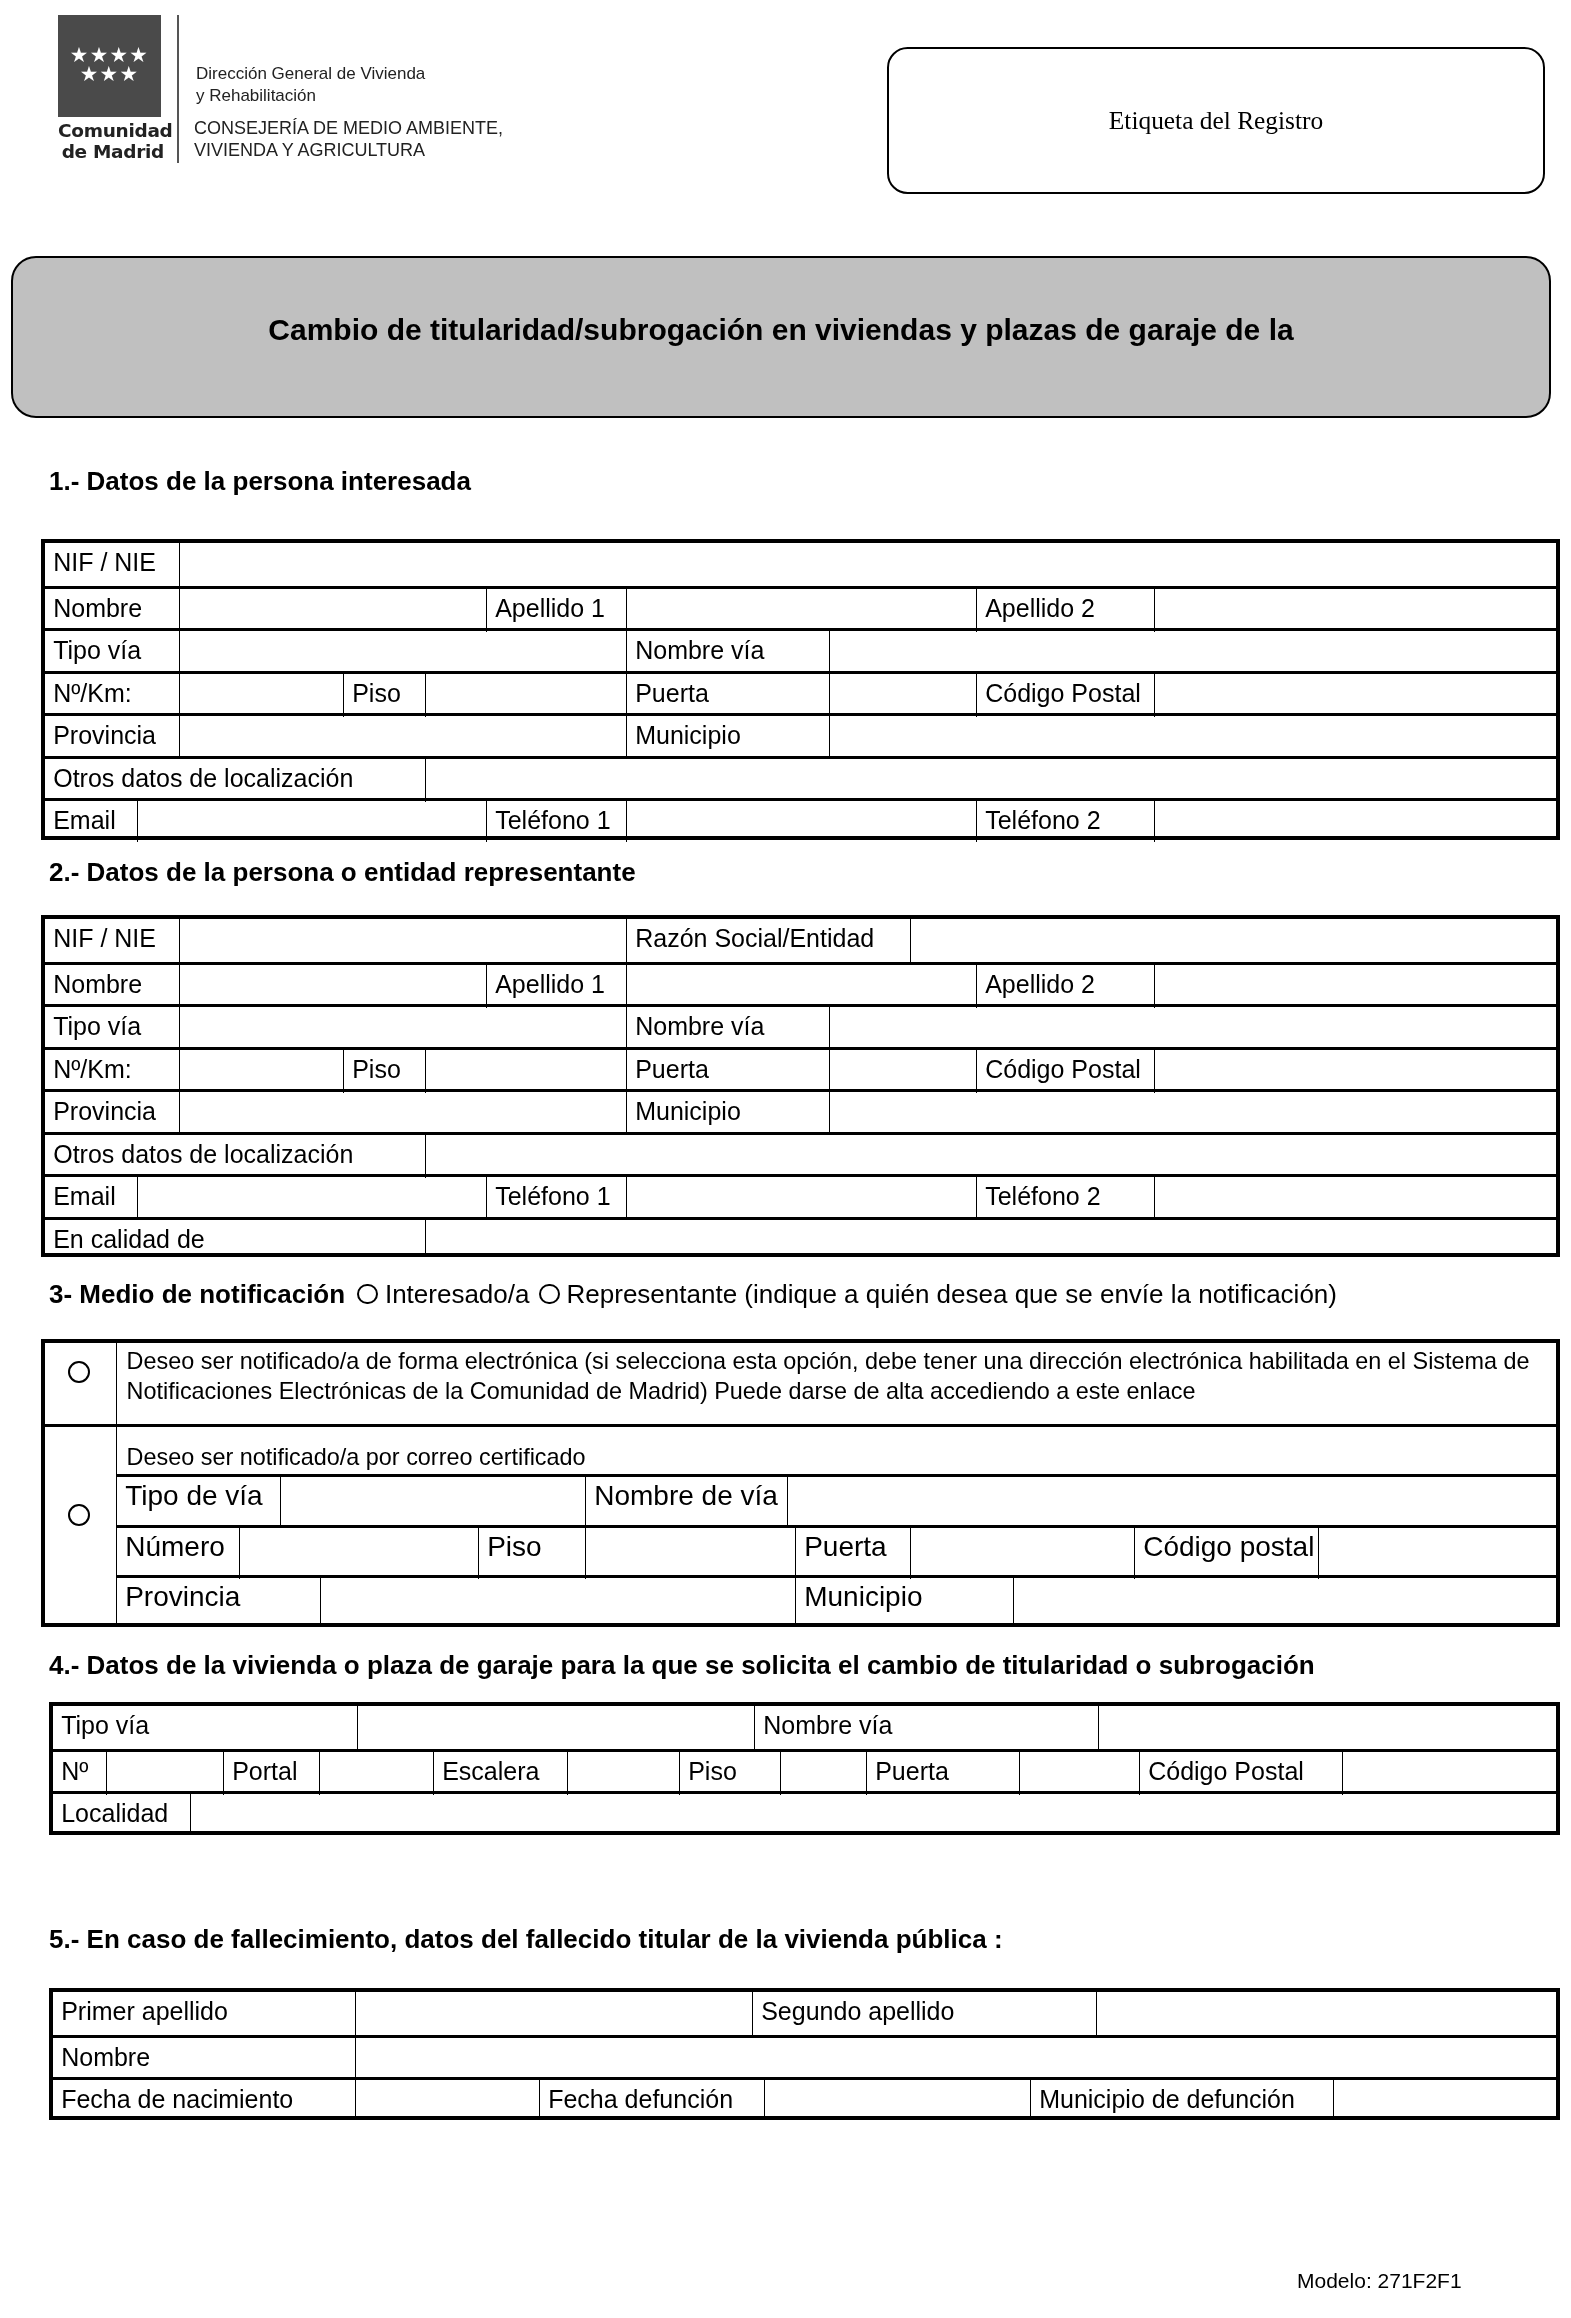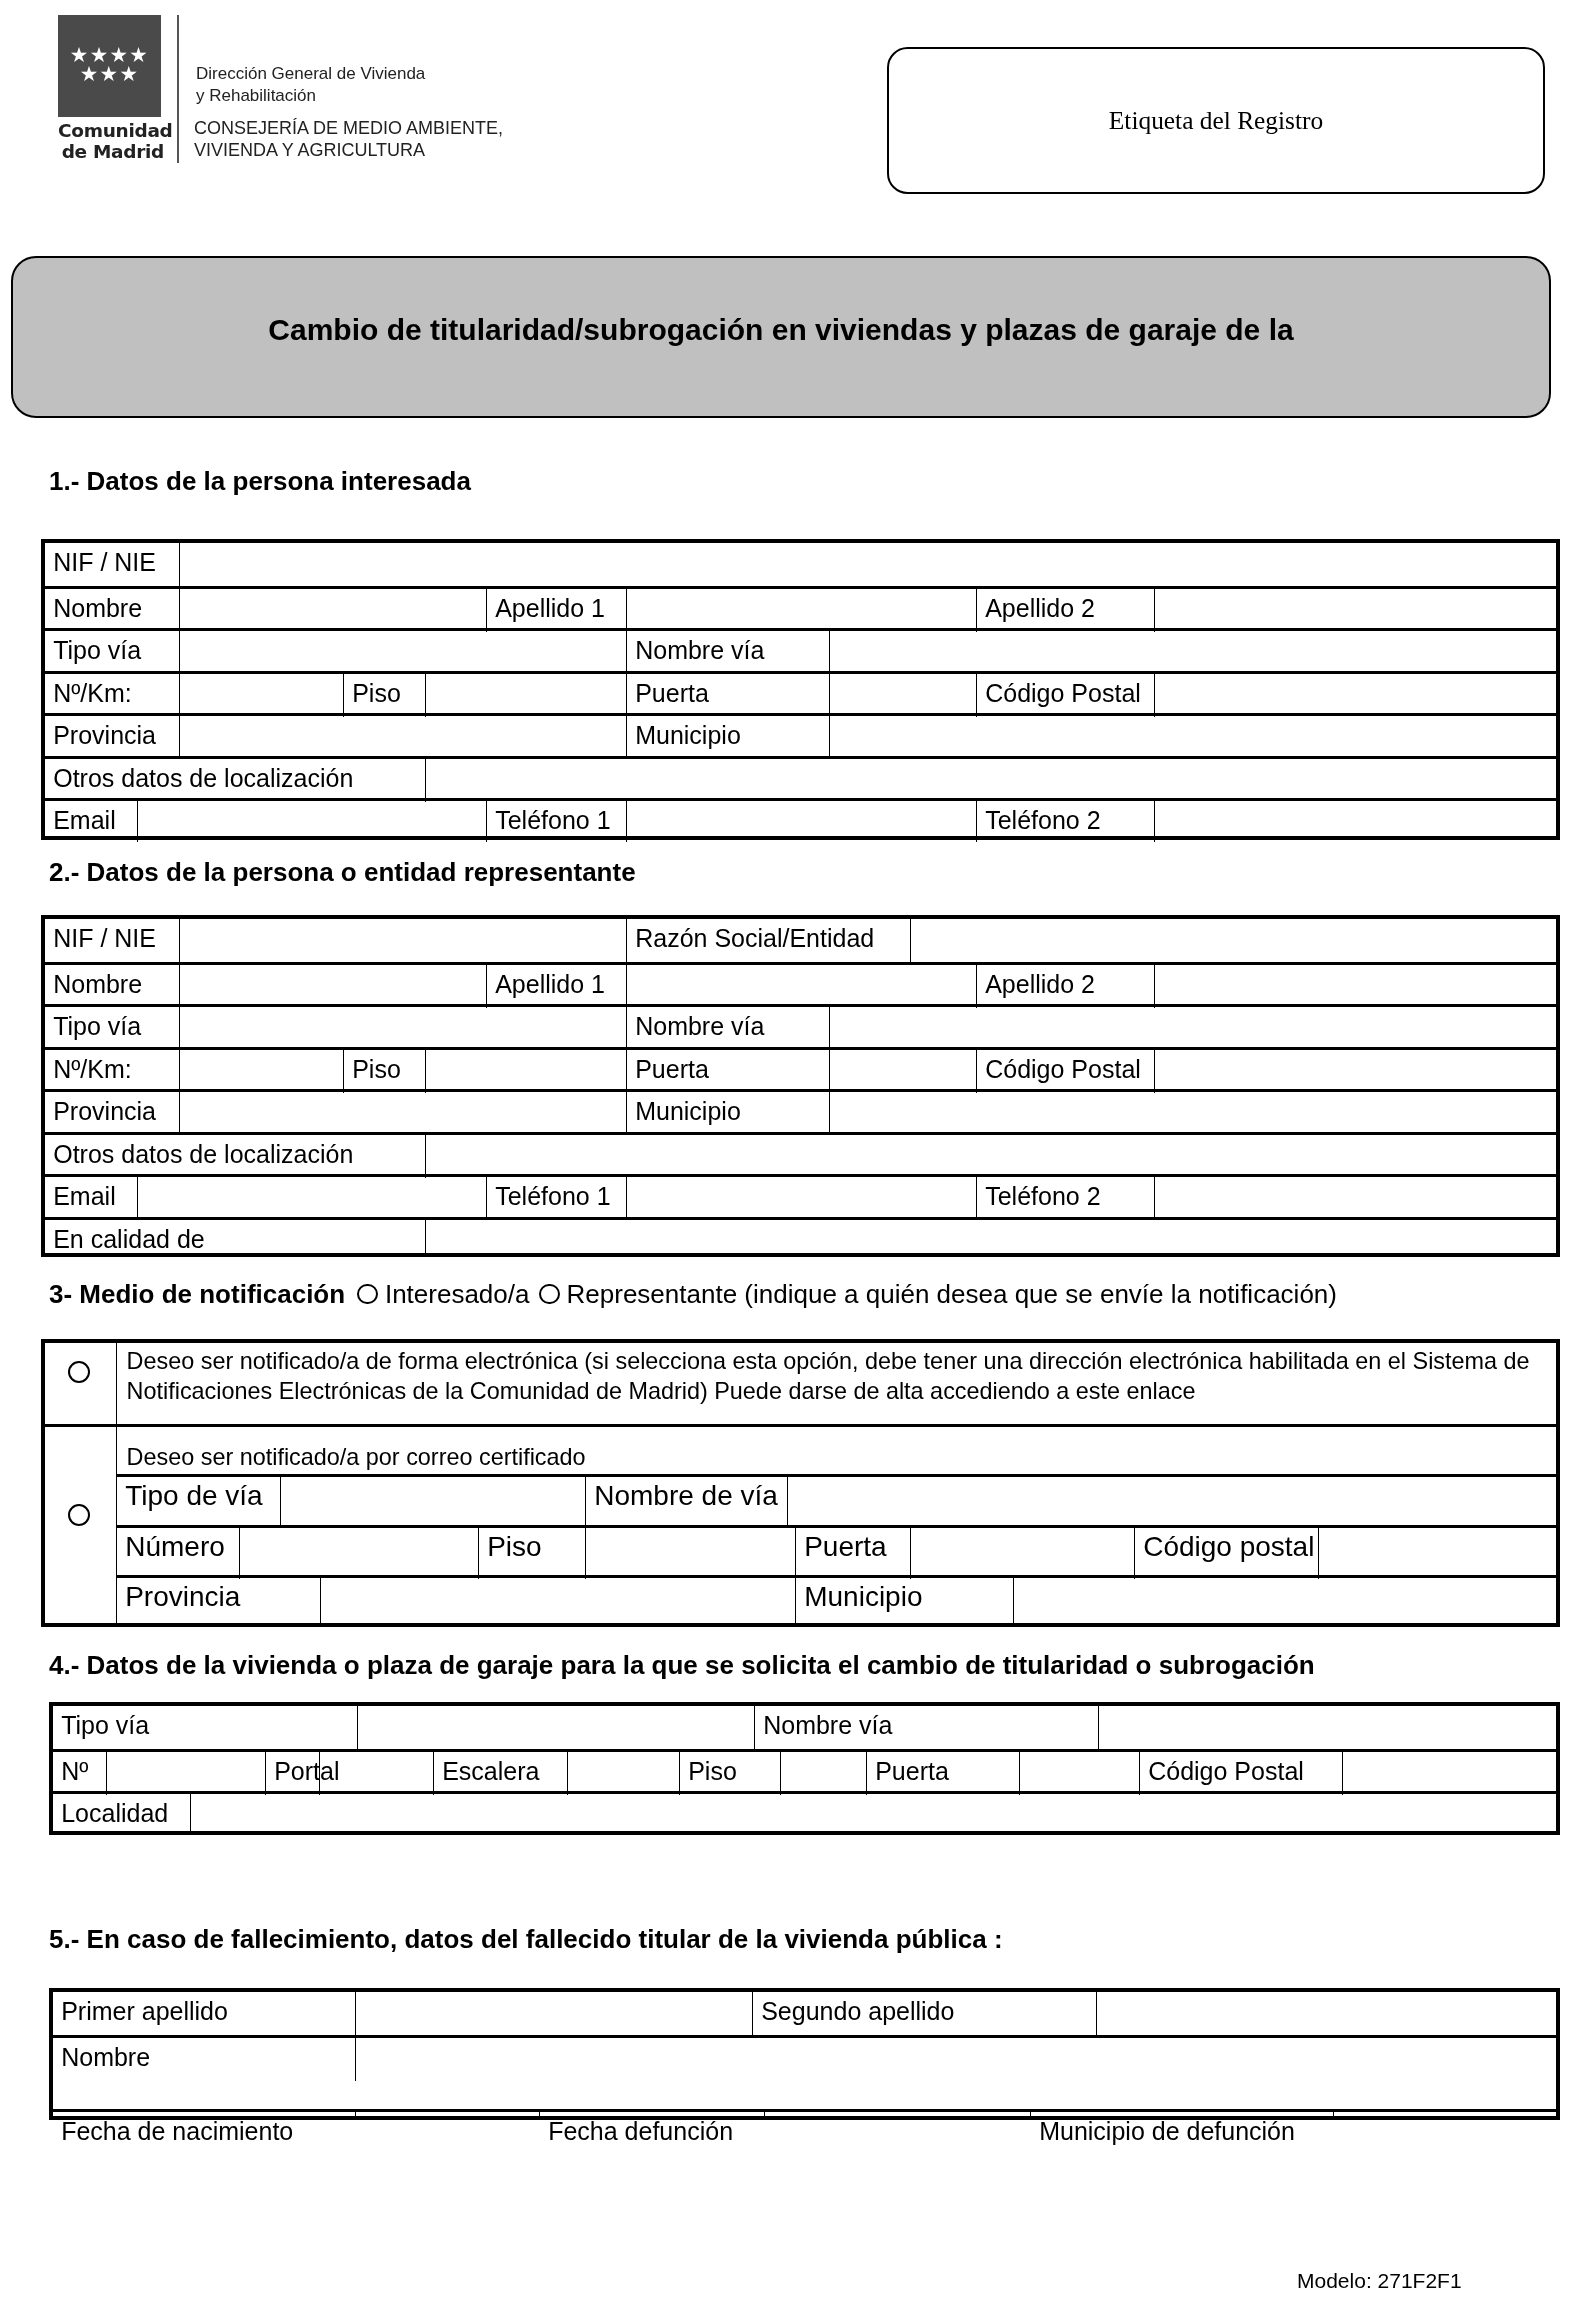--- a/index.html
+++ b/index.html
@@ -223,21 +223,21 @@
 <div class="tbl" style="left:49px; top:1702px; width:1511px; height:133px;">
   <div class="row" style="top:0; height:43px;">
     <div class="cell first lbl" style="left:0; width:304px;">Tipo vía</div>
     <div class="cell input" style="left:304px; width:397px;"></div>
     <div class="cell lbl" style="left:701px; width:344px;">Nombre vía</div>
     <div class="cell input" style="left:1045px; right:0;"></div>
   </div>
   <div class="row" style="top:43px; height:43px;">
     <div class="cell first lbl" style="left:0; width:53px;">Nº</div>
     <div class="cell input" style="left:53px; width:117px;"></div>
-    <div class="cell lbl" style="left:170px; width:79px;margin-left:42px;">Portal</div>
+    <div class="cell lbl" style="left:170px; width:79px;">Portal</div>
     <div class="cell input" style="left:266px; width:114px;"></div>
     <div class="cell lbl" style="left:380px; width:133px;">Escalera</div>
     <div class="cell input" style="left:514px; width:113px;"></div>
     <div class="cell lbl" style="left:626px; width:101px;">Piso</div>
     <div class="cell input" style="left:727px; width:86px;"></div>
     <div class="cell lbl" style="left:813px; width:153px;">Puerta</div>
     <div class="cell input" style="left:966px; width:120px;"></div>
     <div class="cell lbl" style="left:1086px; width:203px;">Código Postal</div>
     <div class="cell input" style="left:1289px; right:0;"></div>
   </div>
@@ -252,21 +252,21 @@
   <div class="row" style="top:0; height:43px;">
     <div class="cell first lbl" style="left:0; width:302px;">Primer apellido</div>
     <div class="cell input" style="left:302px; width:397px;"></div>
     <div class="cell lbl" style="left:699px; width:344px;">Segundo apellido</div>
     <div class="cell input" style="left:1043px; right:0;"></div>
   </div>
   <div class="row" style="top:43px; height:43px;">
     <div class="cell first lbl" style="left:0; width:302px;">Nombre</div>
     <div class="cell input" style="left:302px; right:0;"></div>
   </div>
-  <div class="row" style="top:85px; bottom:0;margin-top:32px;">
+  <div class="row" style="top:85px; bottom:0;">
     <div class="cell first lbl" style="left:0; width:302px;">Fecha de nacimiento</div>
     <div class="cell input" style="left:302px; width:183px;"></div>
     <div class="cell lbl" style="left:486px; width:225px;">Fecha defunción</div>
     <div class="cell input" style="left:711px; width:266px;"></div>
     <div class="cell lbl" style="left:977px; width:304px;">Municipio de defunción</div>
     <div class="cell input" style="left:1280px; right:0;"></div>
   </div>
 </div>
 
 <div class="abs footer">Modelo: 271F2F1</div>

